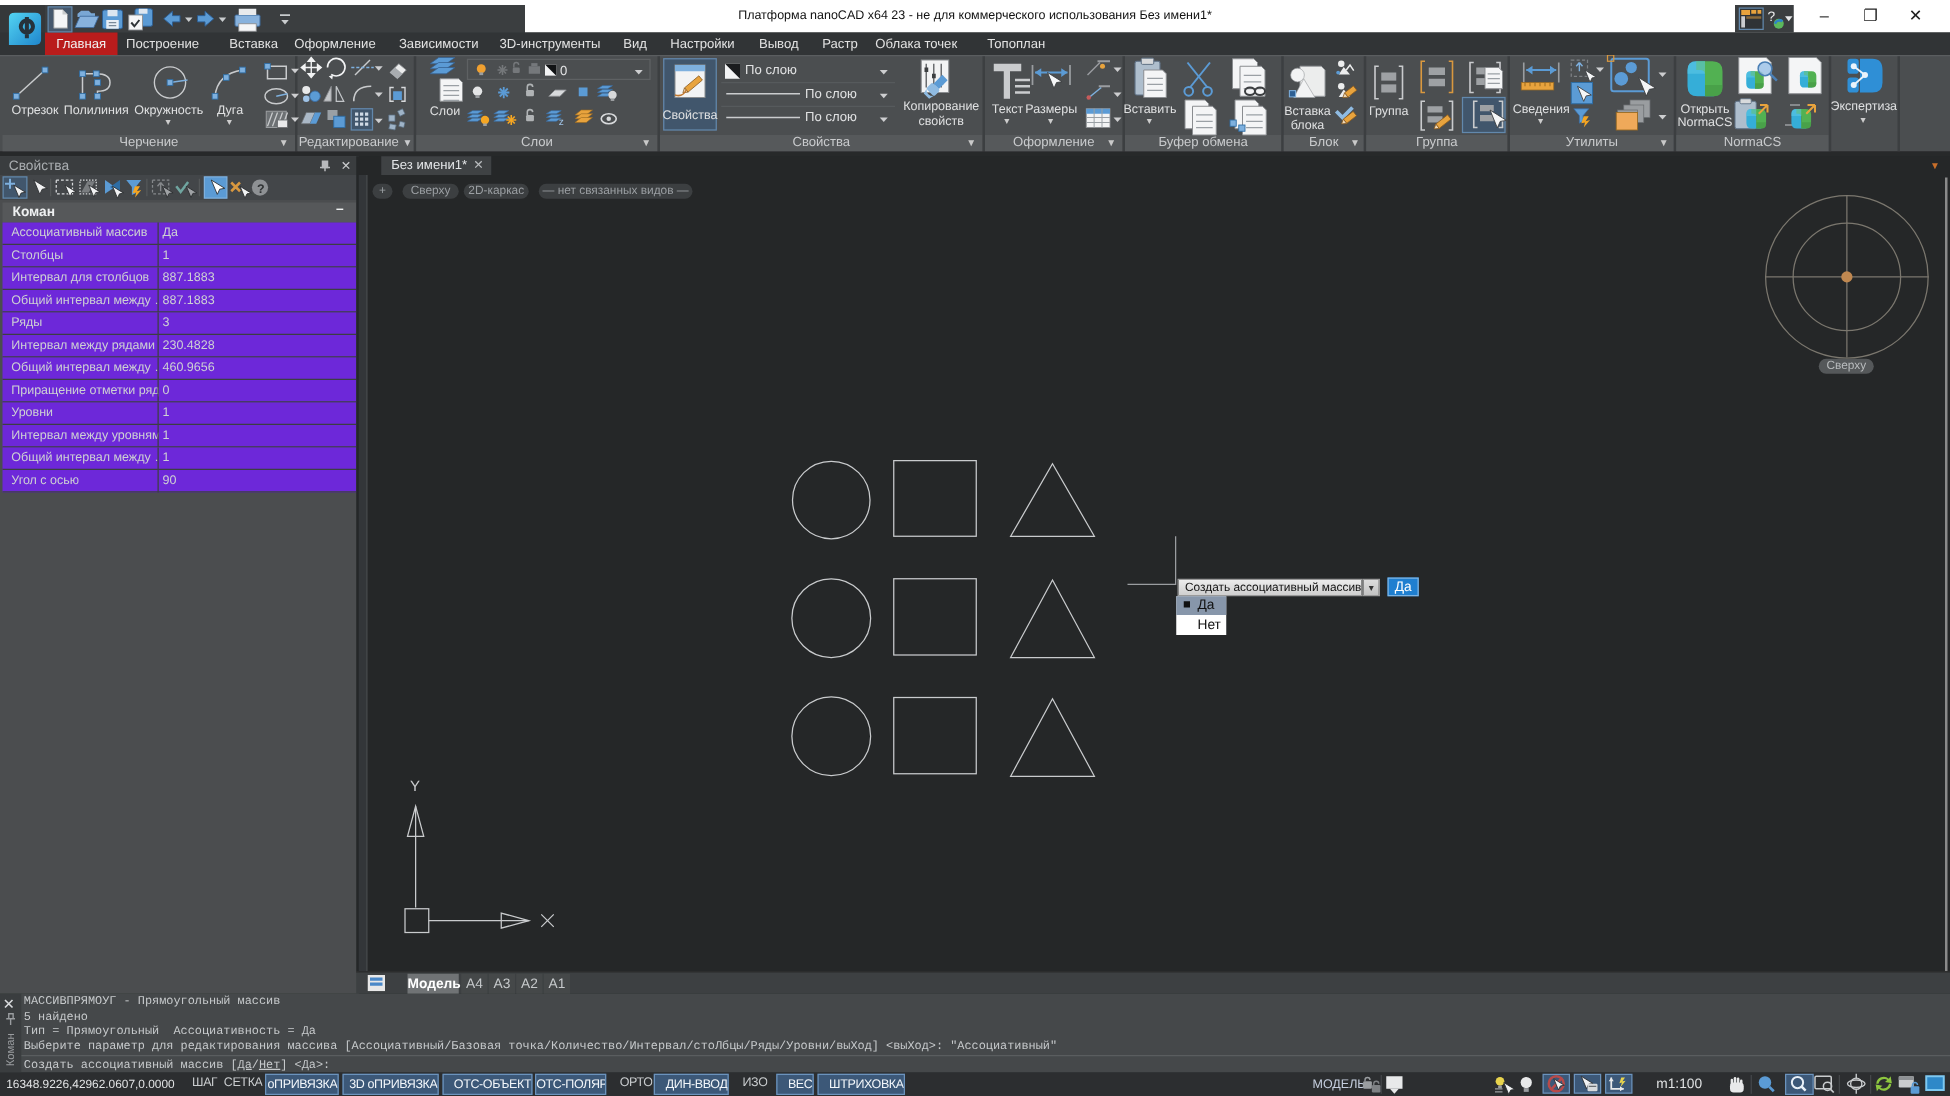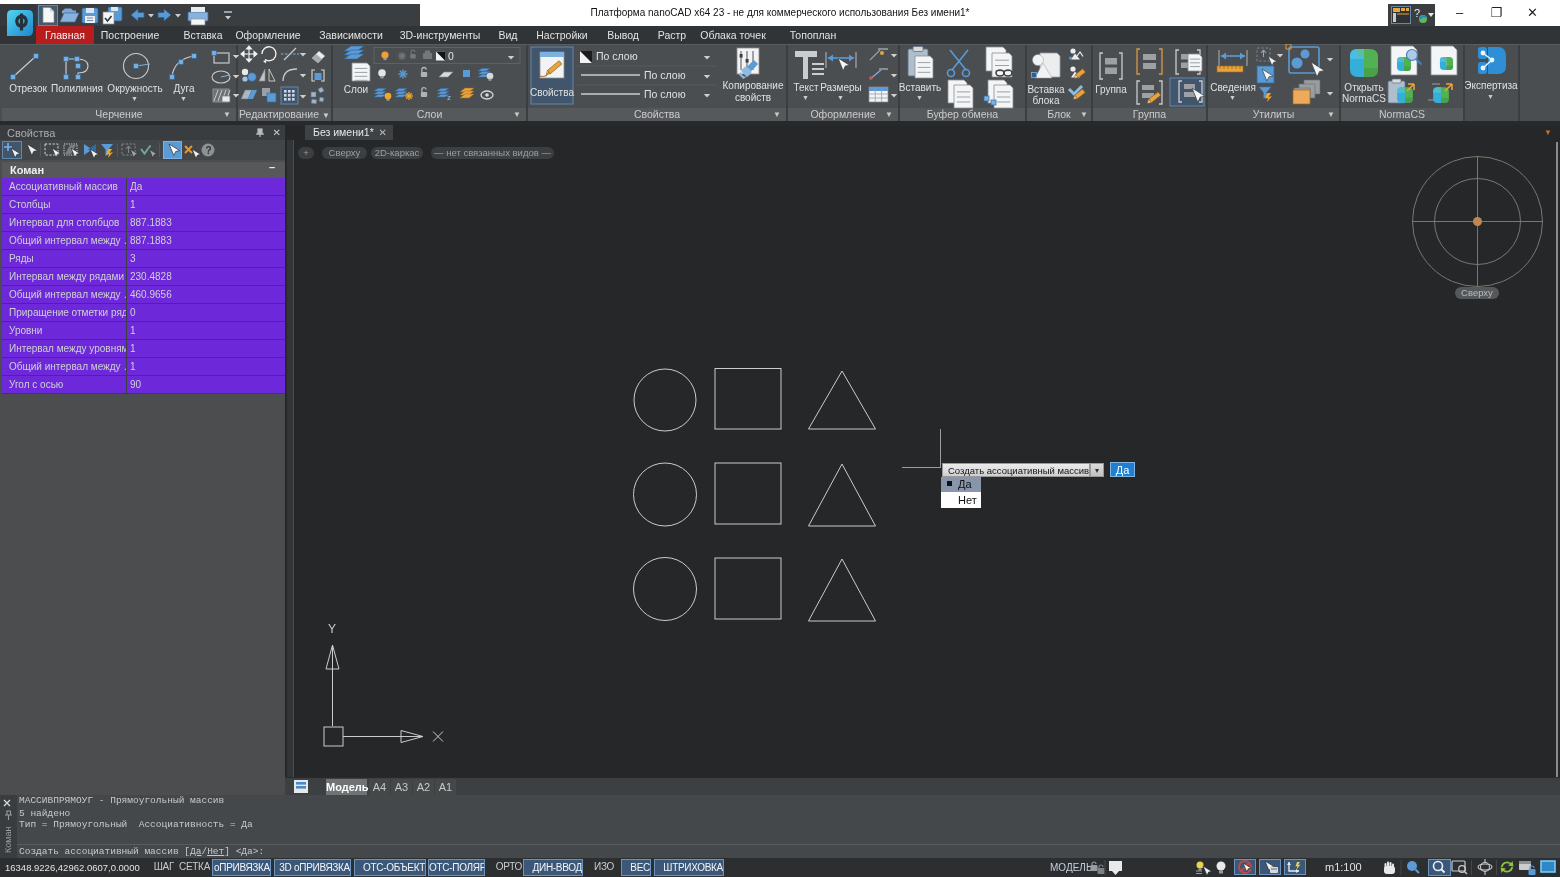--- a/index.html
+++ b/index.html
@@ -291,20 +291,21 @@
 <div id="cmdin">
 <svg class="abs" style="left:0;top:795px" width="17" height="63" viewBox="0 0 17 63">
         <path d="M4 5 l6 6 M10 5 l-6 6" stroke="#d8dadc" stroke-width="1.3"></path>
         <path d="M8.5 20 v5 M5 20 h7 M7 16 h3.5 v4 h-3.5 Z" stroke="#9a9da0" stroke-width="1.1" fill="none"></path>
         <text x="11" y="58" font-size="9" fill="#9a9da0" font-family="Liberation Sans" transform="rotate(-90 11 58)">Коман</text>
       </svg>
 <div class="abs" style="left:17px;top:796px;width:1543px;height:62px;overflow:hidden">
 <div class="cline" style="top:-1.5px">МАССИВПРЯМОУГ - Прямоугольный массив</div>
 <div class="cline" style="top:11.5px">5 найдено</div>
 <div class="cline" style="top:23px">Тип = Прямоугольный  Ассоциативность = Да</div>
+<div class="cline" style="top:34.5px">Выберите параметр для редактирования массива [Ассоциативный/Базовая точка/Количество/Интервал/стоЛбцы/Ряды/Уровни/выХод] &lt;выХод&gt;: "Ассоциативный"</div>
 <div class="abs" style="left:0;top:47.5px;width:1543px;height:1px;background:#5a5d5f"></div>
 <div class="cline" style="top:50px">Создать ассоциативный массив [<u>Да</u>/<u>Нет</u>] &lt;Да&gt;:</div>
 </div>
 </div>
 
 <div id="status" class="abs"></div>
 <div id="statusin">
 <div class="abs" style="left:5px;top:862px;color:#e2e4e5;font-size:9.5px">16348.9226,42962.0607,0.0000</div>
 <div class="sbtn" style="left:138px;width:36px">ШАГ</div>
 <div class="sbtn" style="left:172px;width:38px">СЕТКА</div>

